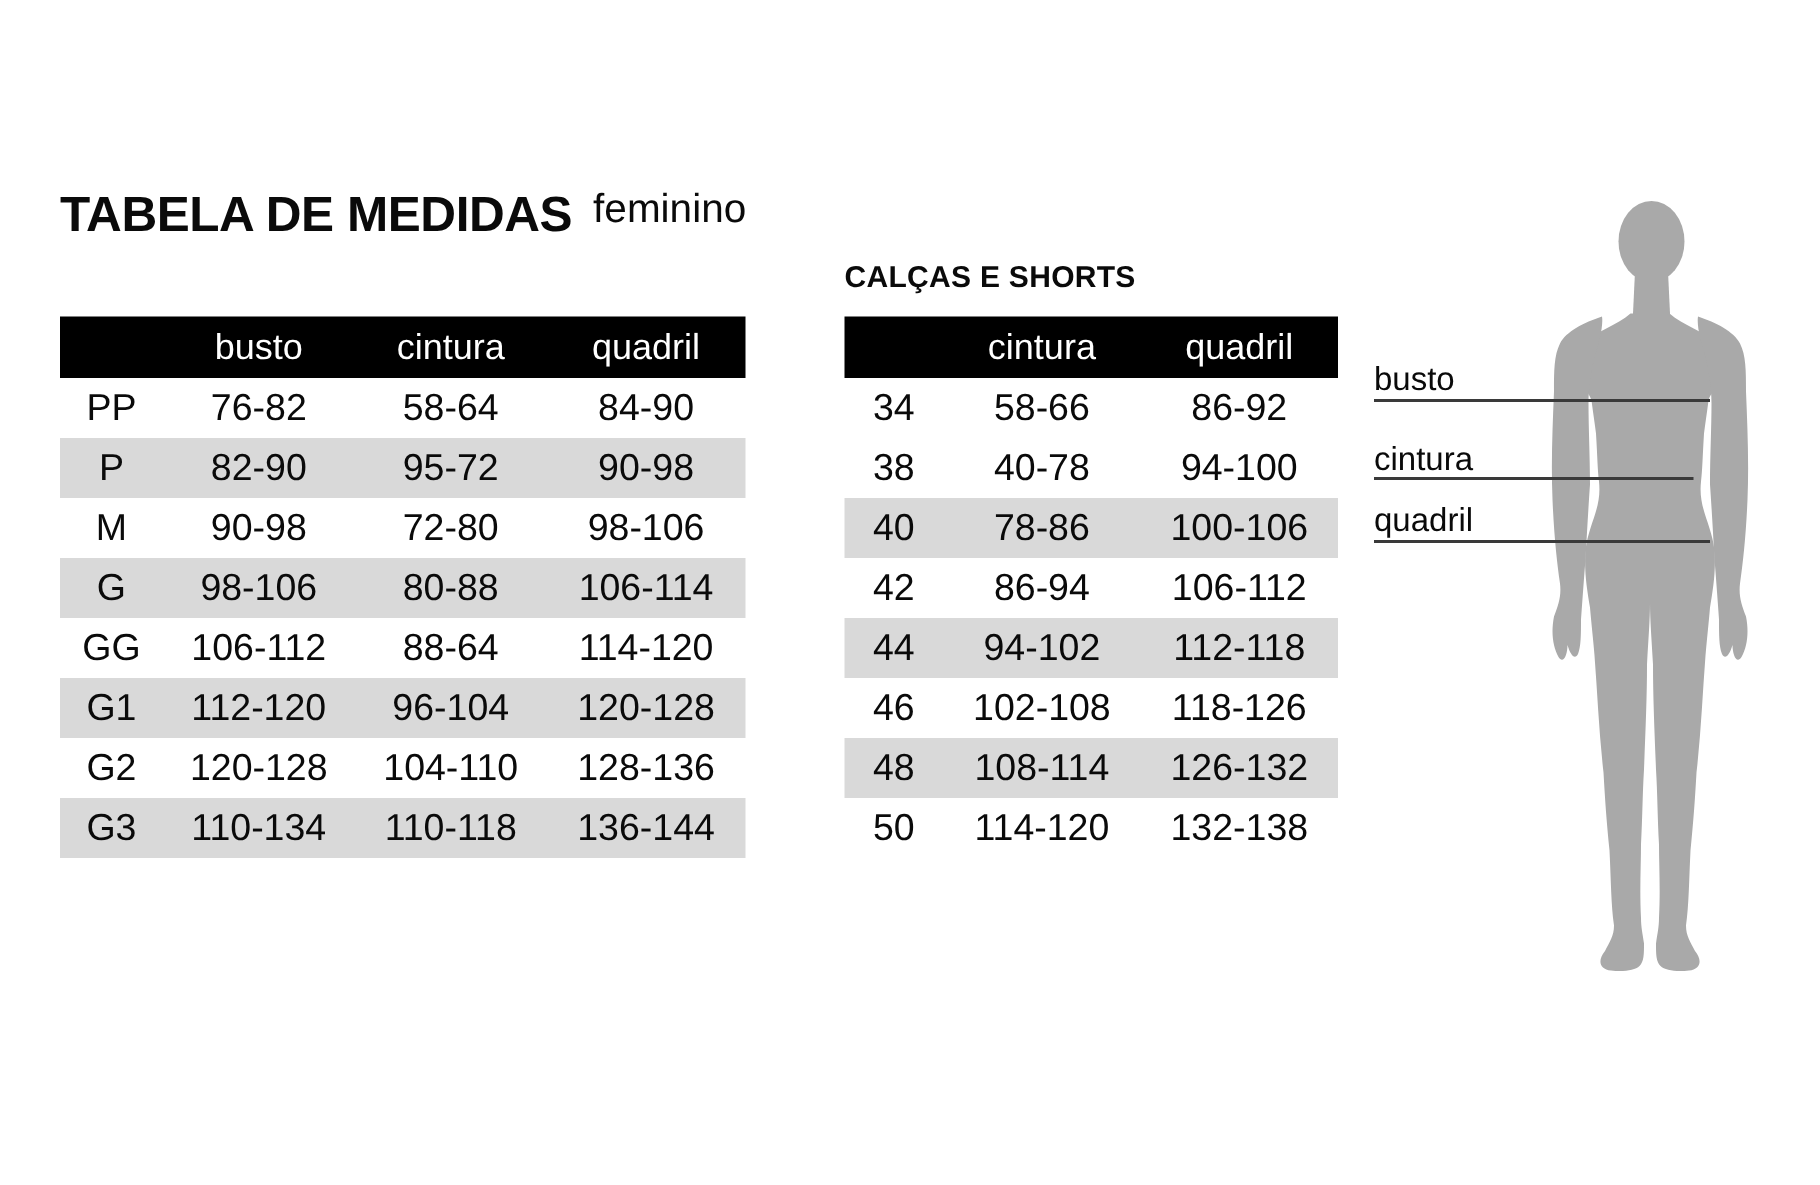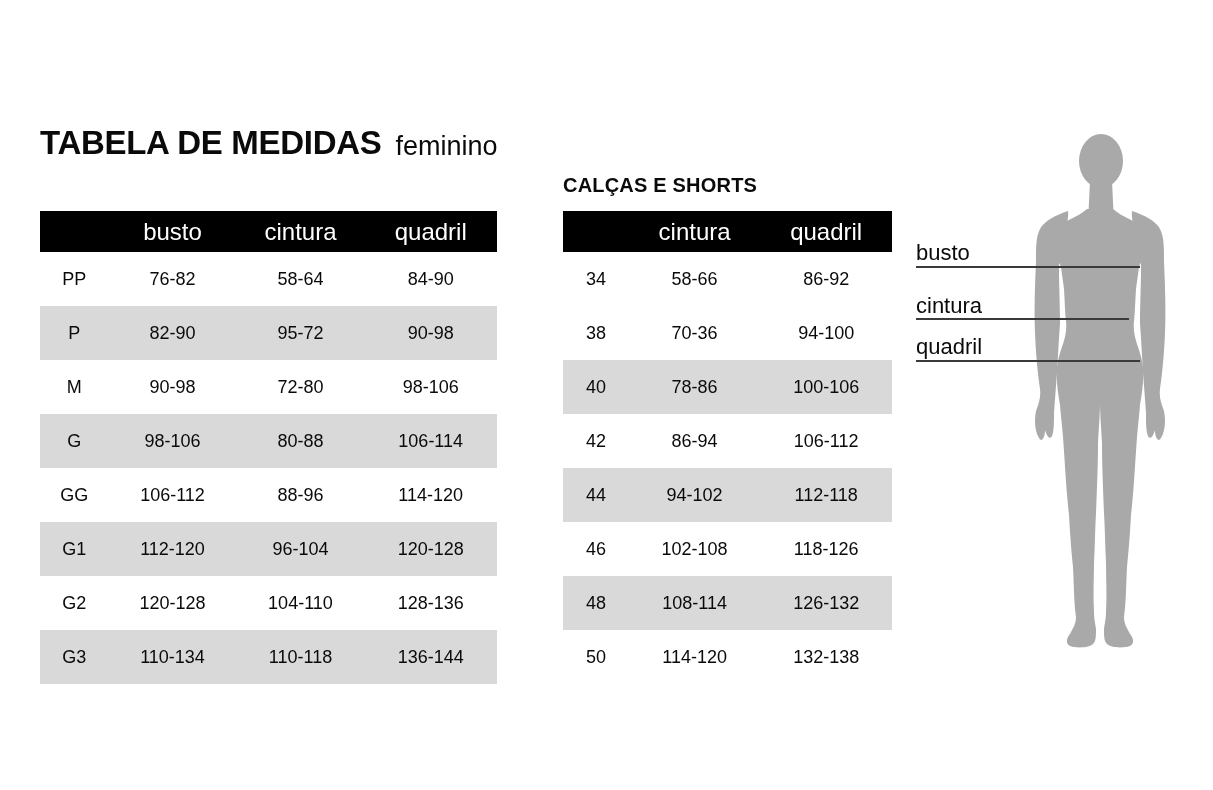--- a/index.html
+++ b/index.html
@@ -9,21 +9,21 @@
     font-family:"Liberation Sans", sans-serif;
     color:#0a0a0a;
     position:relative;
     overflow:hidden;
   }
   #canvas { position:absolute; inset:0; }
 
   
   .title-row {
     position:absolute; left:40px; top:124px;
-    display:flex; align-items:flex-end; gap:14px;
+    display:flex; align-items:flex-start; gap:14px;
     white-space:nowrap;
   }
   .title-main { font-size:33px; font-weight:700; letter-spacing:-0.3px; }
   .title-sub  { font-size:27px; font-weight:400; }
 
   
   .section-title {
     position:absolute; top:174px;
     font-size:20px; font-weight:700; letter-spacing:0.2px;
   }
@@ -34,22 +34,22 @@
   .sizetable { position:absolute; top:211px; }
   .sizetable.t-left  { left:40px;  width:457px; }
   .sizetable.t-right { left:563px; width:329px; }
 
   .thead {
     display:grid; height:41px;
     background:#000000; color:#ffffff;
     font-size:24px; align-items:center;
   }
   .trow {
-    display:grid; height:54px;
-    font-size:18px; align-items:center;
+    display:grid; height:40px;
+    font-size:25px; align-items:center;
   }
   .trow.alt { background:#d9d9d9; }
   .t-left  .thead, .t-left  .trow { grid-template-columns:15% 28% 28% 29%; }
   .t-right .thead, .t-right .trow { grid-template-columns:20% 40% 40%; }
   .tcell { text-align:center; }
 
   
   .silhouette { position:absolute; left:1030px; top:125px; width:140px; height:525px; }
   .silhouette path, .silhouette ellipse { fill:#a9a9a9; }
 
@@ -109,21 +109,21 @@
         </div>
         <div class="trow alt">
           <div class="tcell">G</div>
           <div class="tcell">98-106</div>
           <div class="tcell">80-88</div>
           <div class="tcell">106-114</div>
         </div>
         <div class="trow">
           <div class="tcell">GG</div>
           <div class="tcell">106-112</div>
-          <div class="tcell">88-96</div>
+          <div class="tcell">88-64</div>
           <div class="tcell">114-120</div>
         </div>
         <div class="trow alt">
           <div class="tcell">G1</div>
           <div class="tcell">112-120</div>
           <div class="tcell">96-104</div>
           <div class="tcell">120-128</div>
         </div>
         <div class="trow">
           <div class="tcell">G2</div>
@@ -147,21 +147,21 @@
       <div class="tcell">quadril</div>
     </div>
     <div>
         <div class="trow">
           <div class="tcell">34</div>
           <div class="tcell">58-66</div>
           <div class="tcell">86-92</div>
         </div>
         <div class="trow">
           <div class="tcell">38</div>
-          <div class="tcell">70-36</div>
+          <div class="tcell">40-78</div>
           <div class="tcell">94-100</div>
         </div>
         <div class="trow alt">
           <div class="tcell">40</div>
           <div class="tcell">78-86</div>
           <div class="tcell">100-106</div>
         </div>
         <div class="trow">
           <div class="tcell">42</div>
           <div class="tcell">86-94</div>

